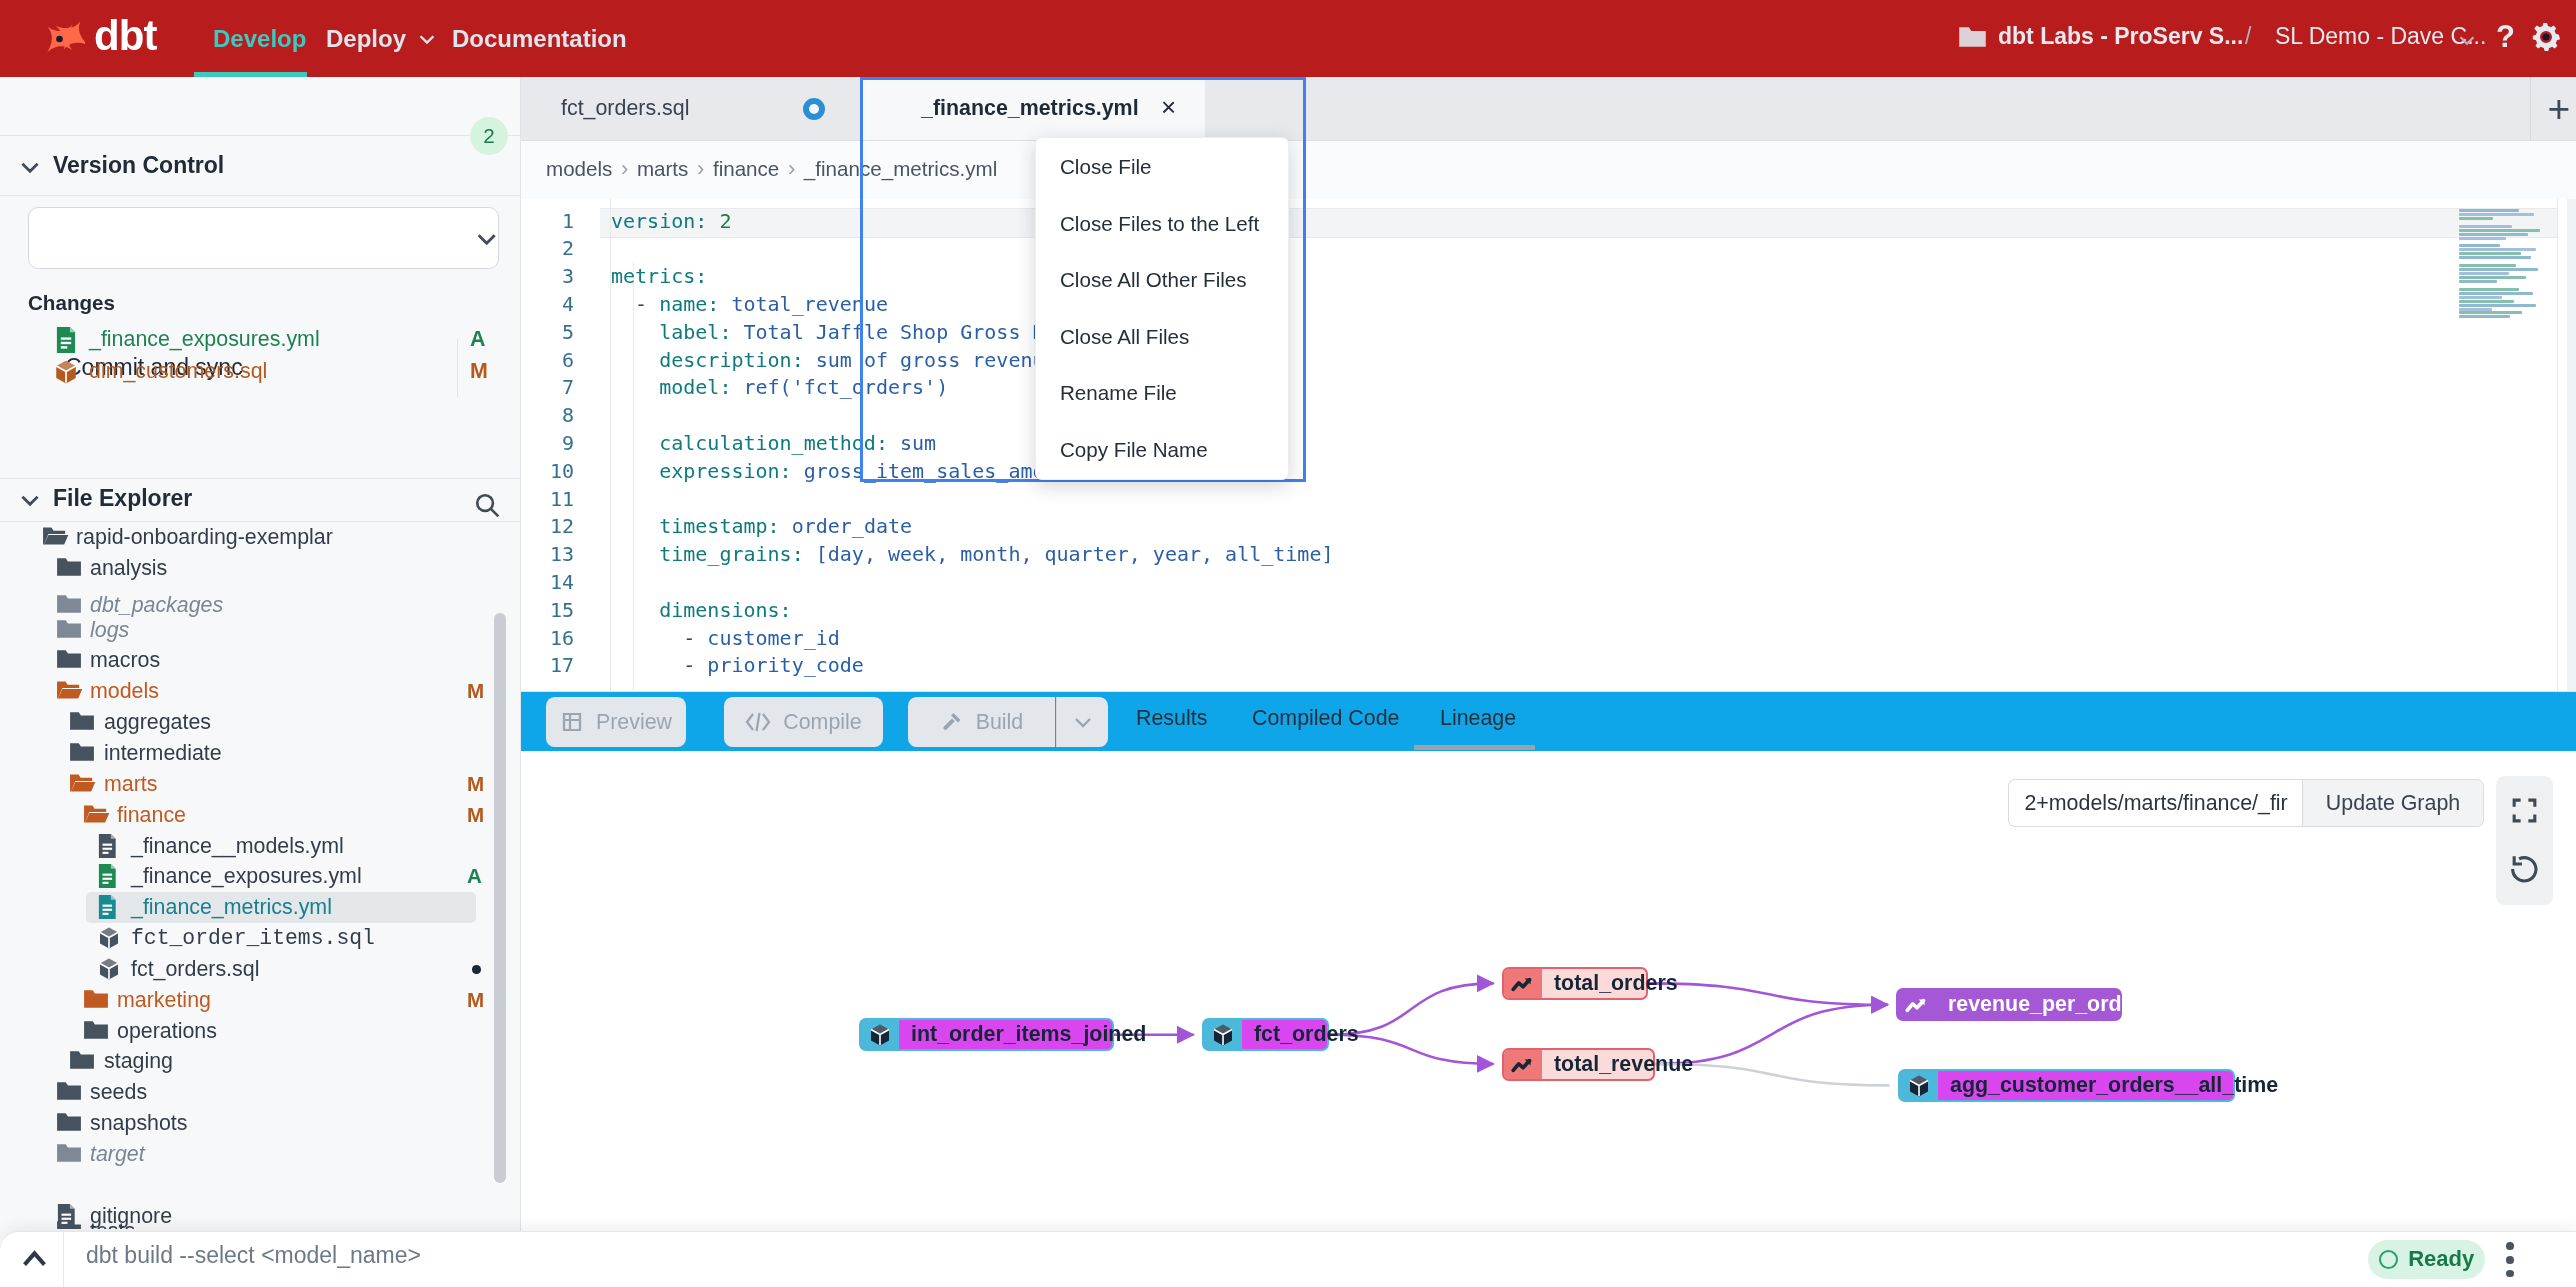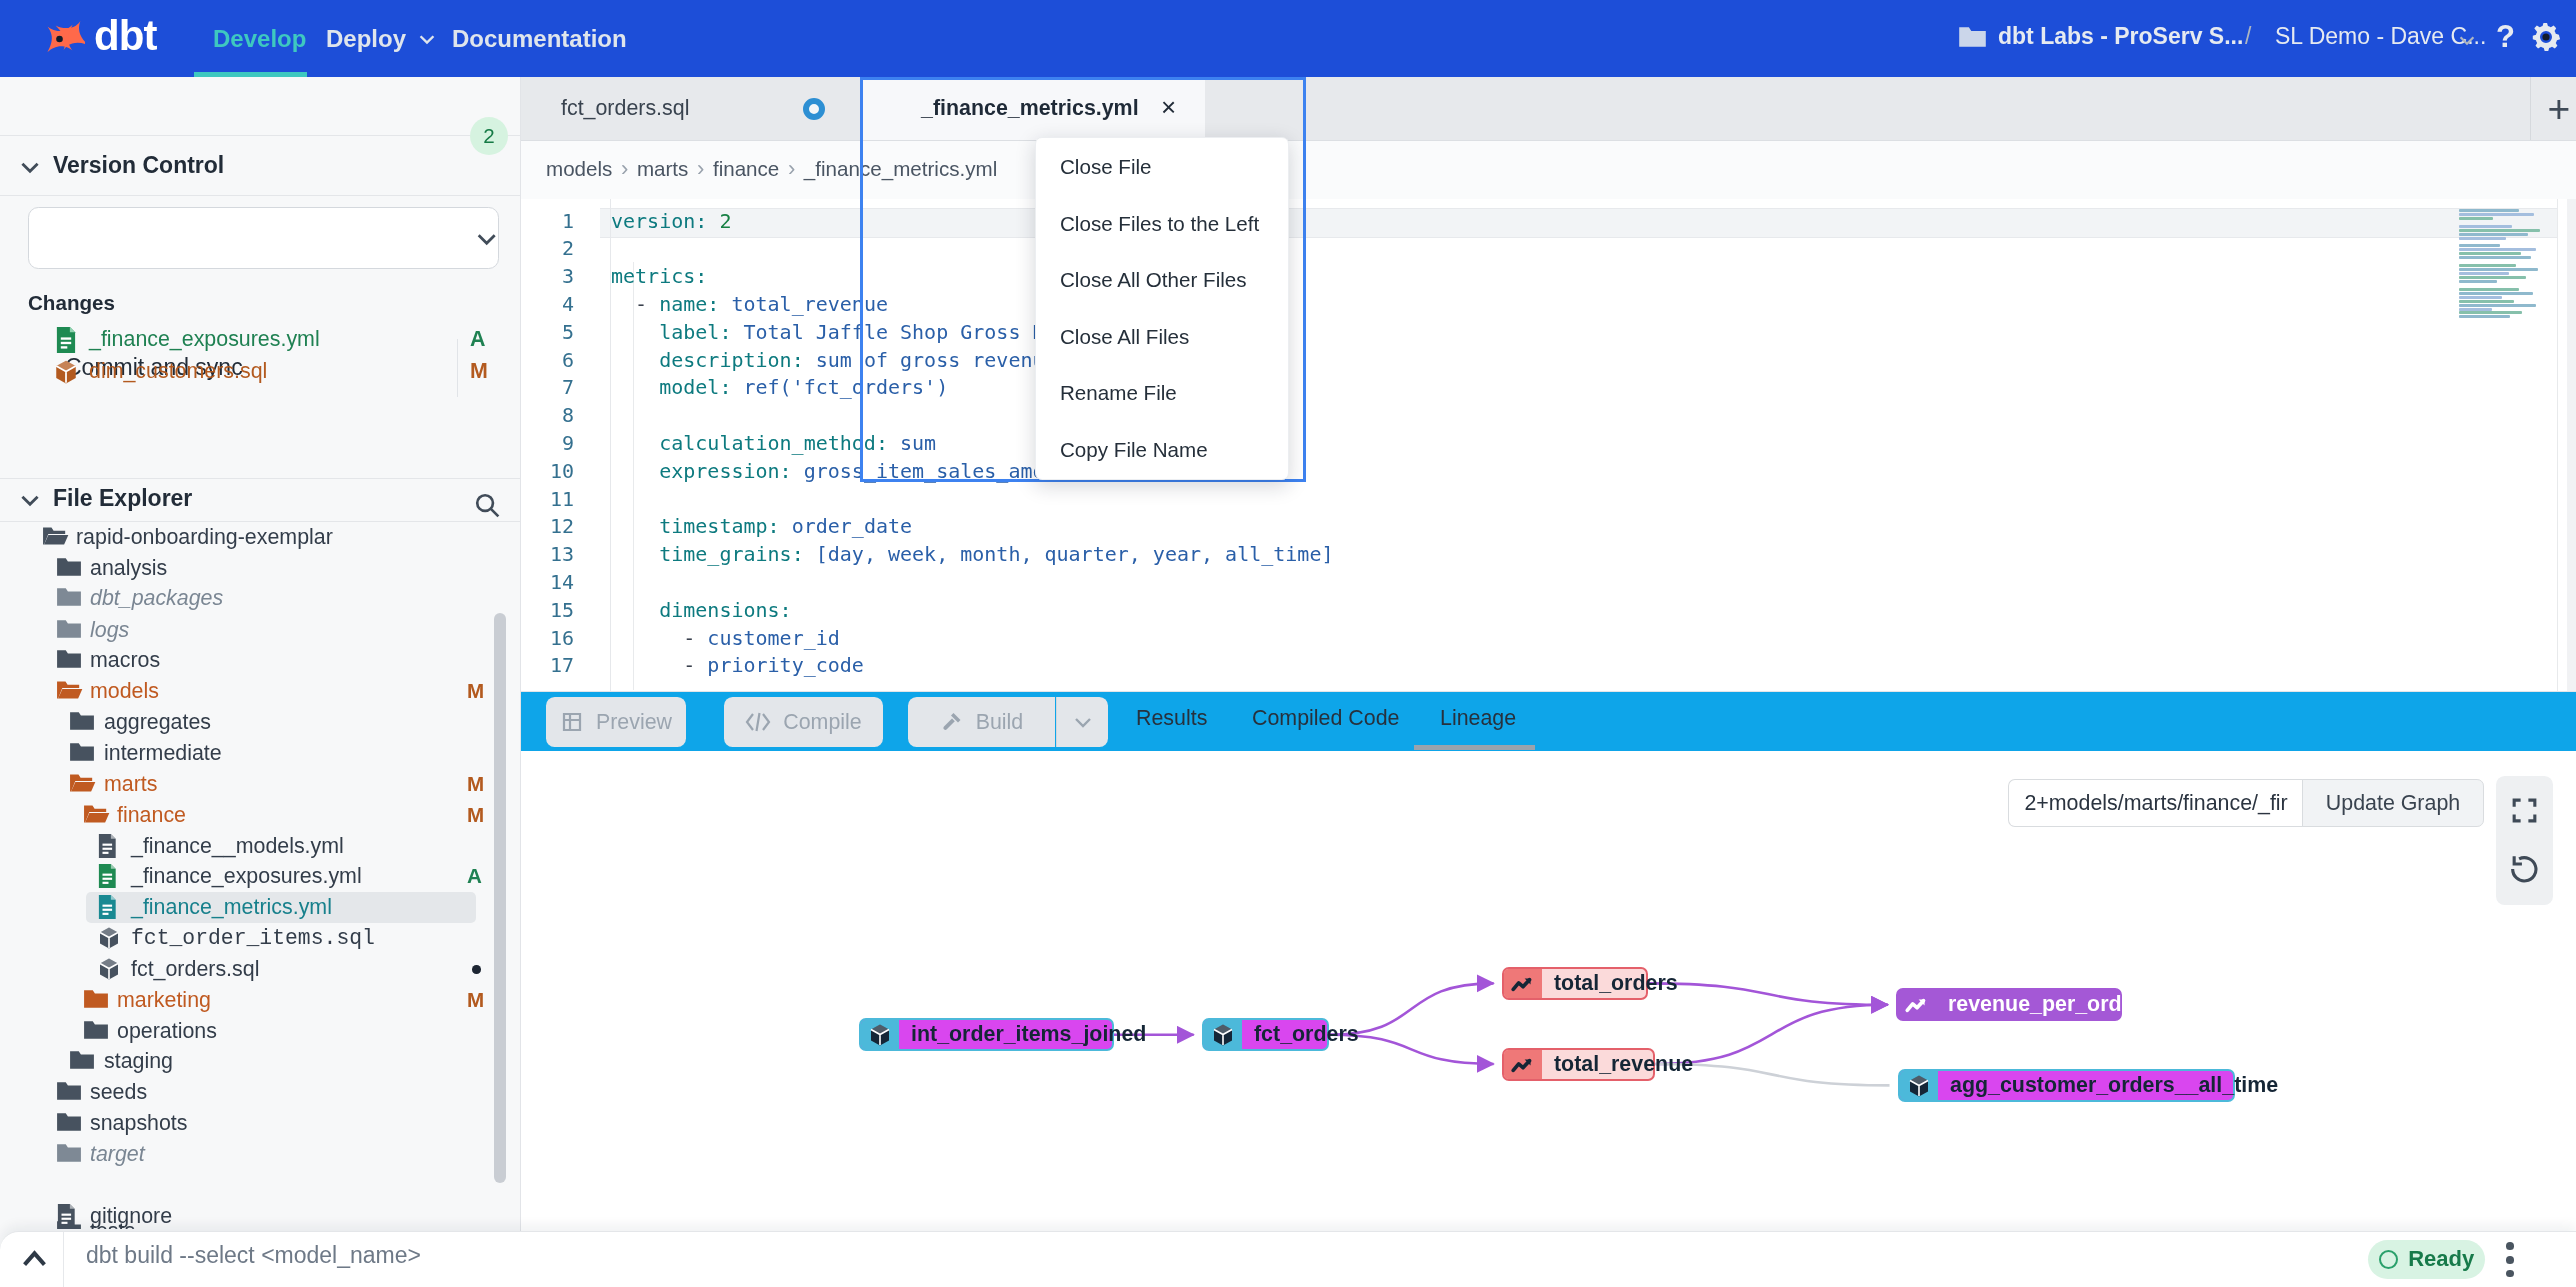--- a/index.html
+++ b/index.html
@@ -1,19 +1,19 @@
 <!DOCTYPE html>
 <html style="font-size:13.7px"><head>
 <meta charset="utf-8">
 <style>
   html,body{margin:0;padding:0;width:2576px;height:1287px;overflow:hidden;background:#fff;
     font-family:"Liberation Sans",sans-serif;-webkit-font-smoothing:antialiased;}
   .abs{position:absolute;}
   
-  #topnav{left:0;top:0;width:2576px;height:77px;background:#1d4ed8;z-index:90;}
+  #topnav{left:0;top:0;width:2576px;height:77px;background:#b91c1c;z-index:90;}
   #logo-mark{left:34px;top:13.7px;width:51px;height:50px;}
   #brand{left:94px;top:12px;color:#fff;font-size:42px;font-weight:bold;letter-spacing:-0.9px;}
   .nav-item{top:0;height:77px;display:flex;align-items:center;color:#dfe5ec;font-size:24px;font-weight:bold;}
   .nav-item.active{color:#3ec8c0;}
   #nav-underline{left:194px;top:72px;width:113px;height:5.1px;background:#3ec8c0;}
   .nav-right{color:#e6eaf0;font-size:23px;font-weight:bold;}
   
   #sidebar{left:0;top:77px;width:520px;height:1210px;background:#f7f8f9;border-right:0.9px solid #e2e4e8;z-index:5;}
   .side-divider{left:0;width:520px;height:0.9px;background:#e4e6e9;}
   #branch-row{left:0;top:0;width:520px;height:58px;}
@@ -205,21 +205,21 @@
         <span class="tree-label slate" style="left:76px;">rapid-onboarding-exemplar</span>
       </div>
       <div class="tree-row" style="top: 31px;">
         <span class="abs" style="left:56px;top:2.6px;">
           <svg width="26" height="22" viewBox="0 0 24 20">
             <path fill="#47525f" d="M1 2h8l2 3h12v13H1z"></path>
           </svg>
         </span>
         <span class="tree-label slate" style="left:90px;">analysis</span>
       </div>
-      <div class="tree-row" style="top: 61px;">
+      <div class="tree-row" style="top: 68px;">
         <span class="abs" style="left:56px;top:2.6px;">
           <svg width="26" height="22" viewBox="0 0 24 20">
             <path fill="#7e8995" d="M1 2h8l2 3h12v13H1z"></path>
           </svg>
         </span>
         <span class="tree-label muted" style="left:90px;">dbt_packages</span>
       </div>
       <div class="tree-row" style="top: 93px;">
         <span class="abs" style="left:56px;top:2.6px;">
           <svg width="26" height="22" viewBox="0 0 24 20">

